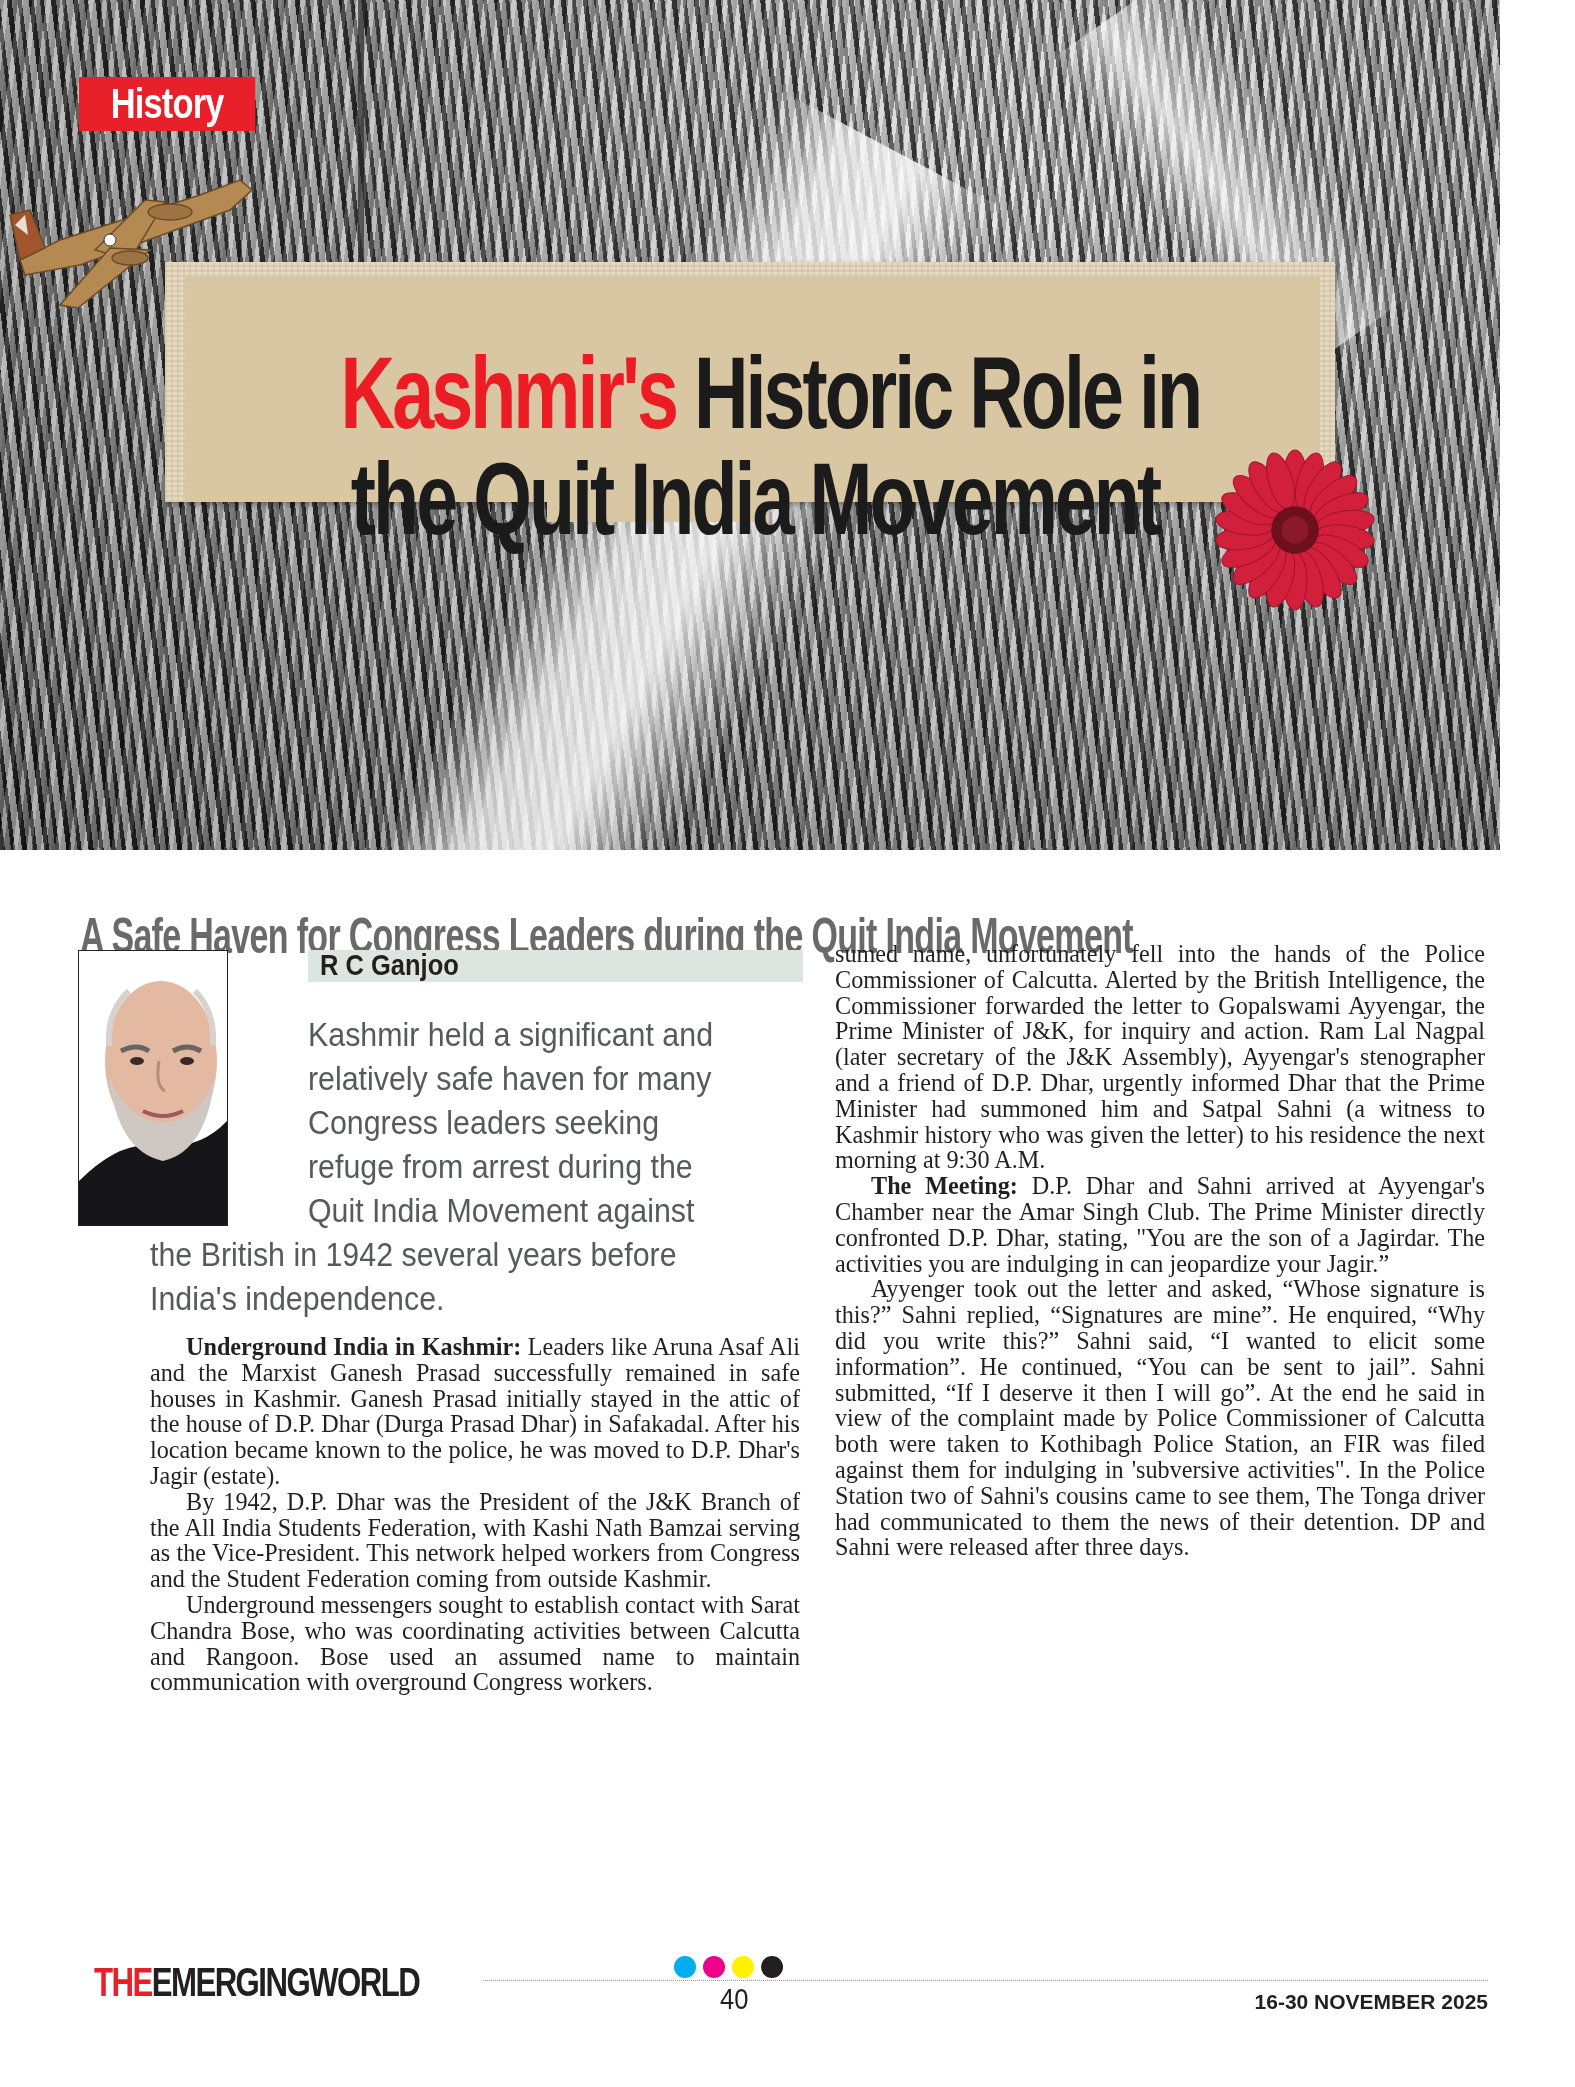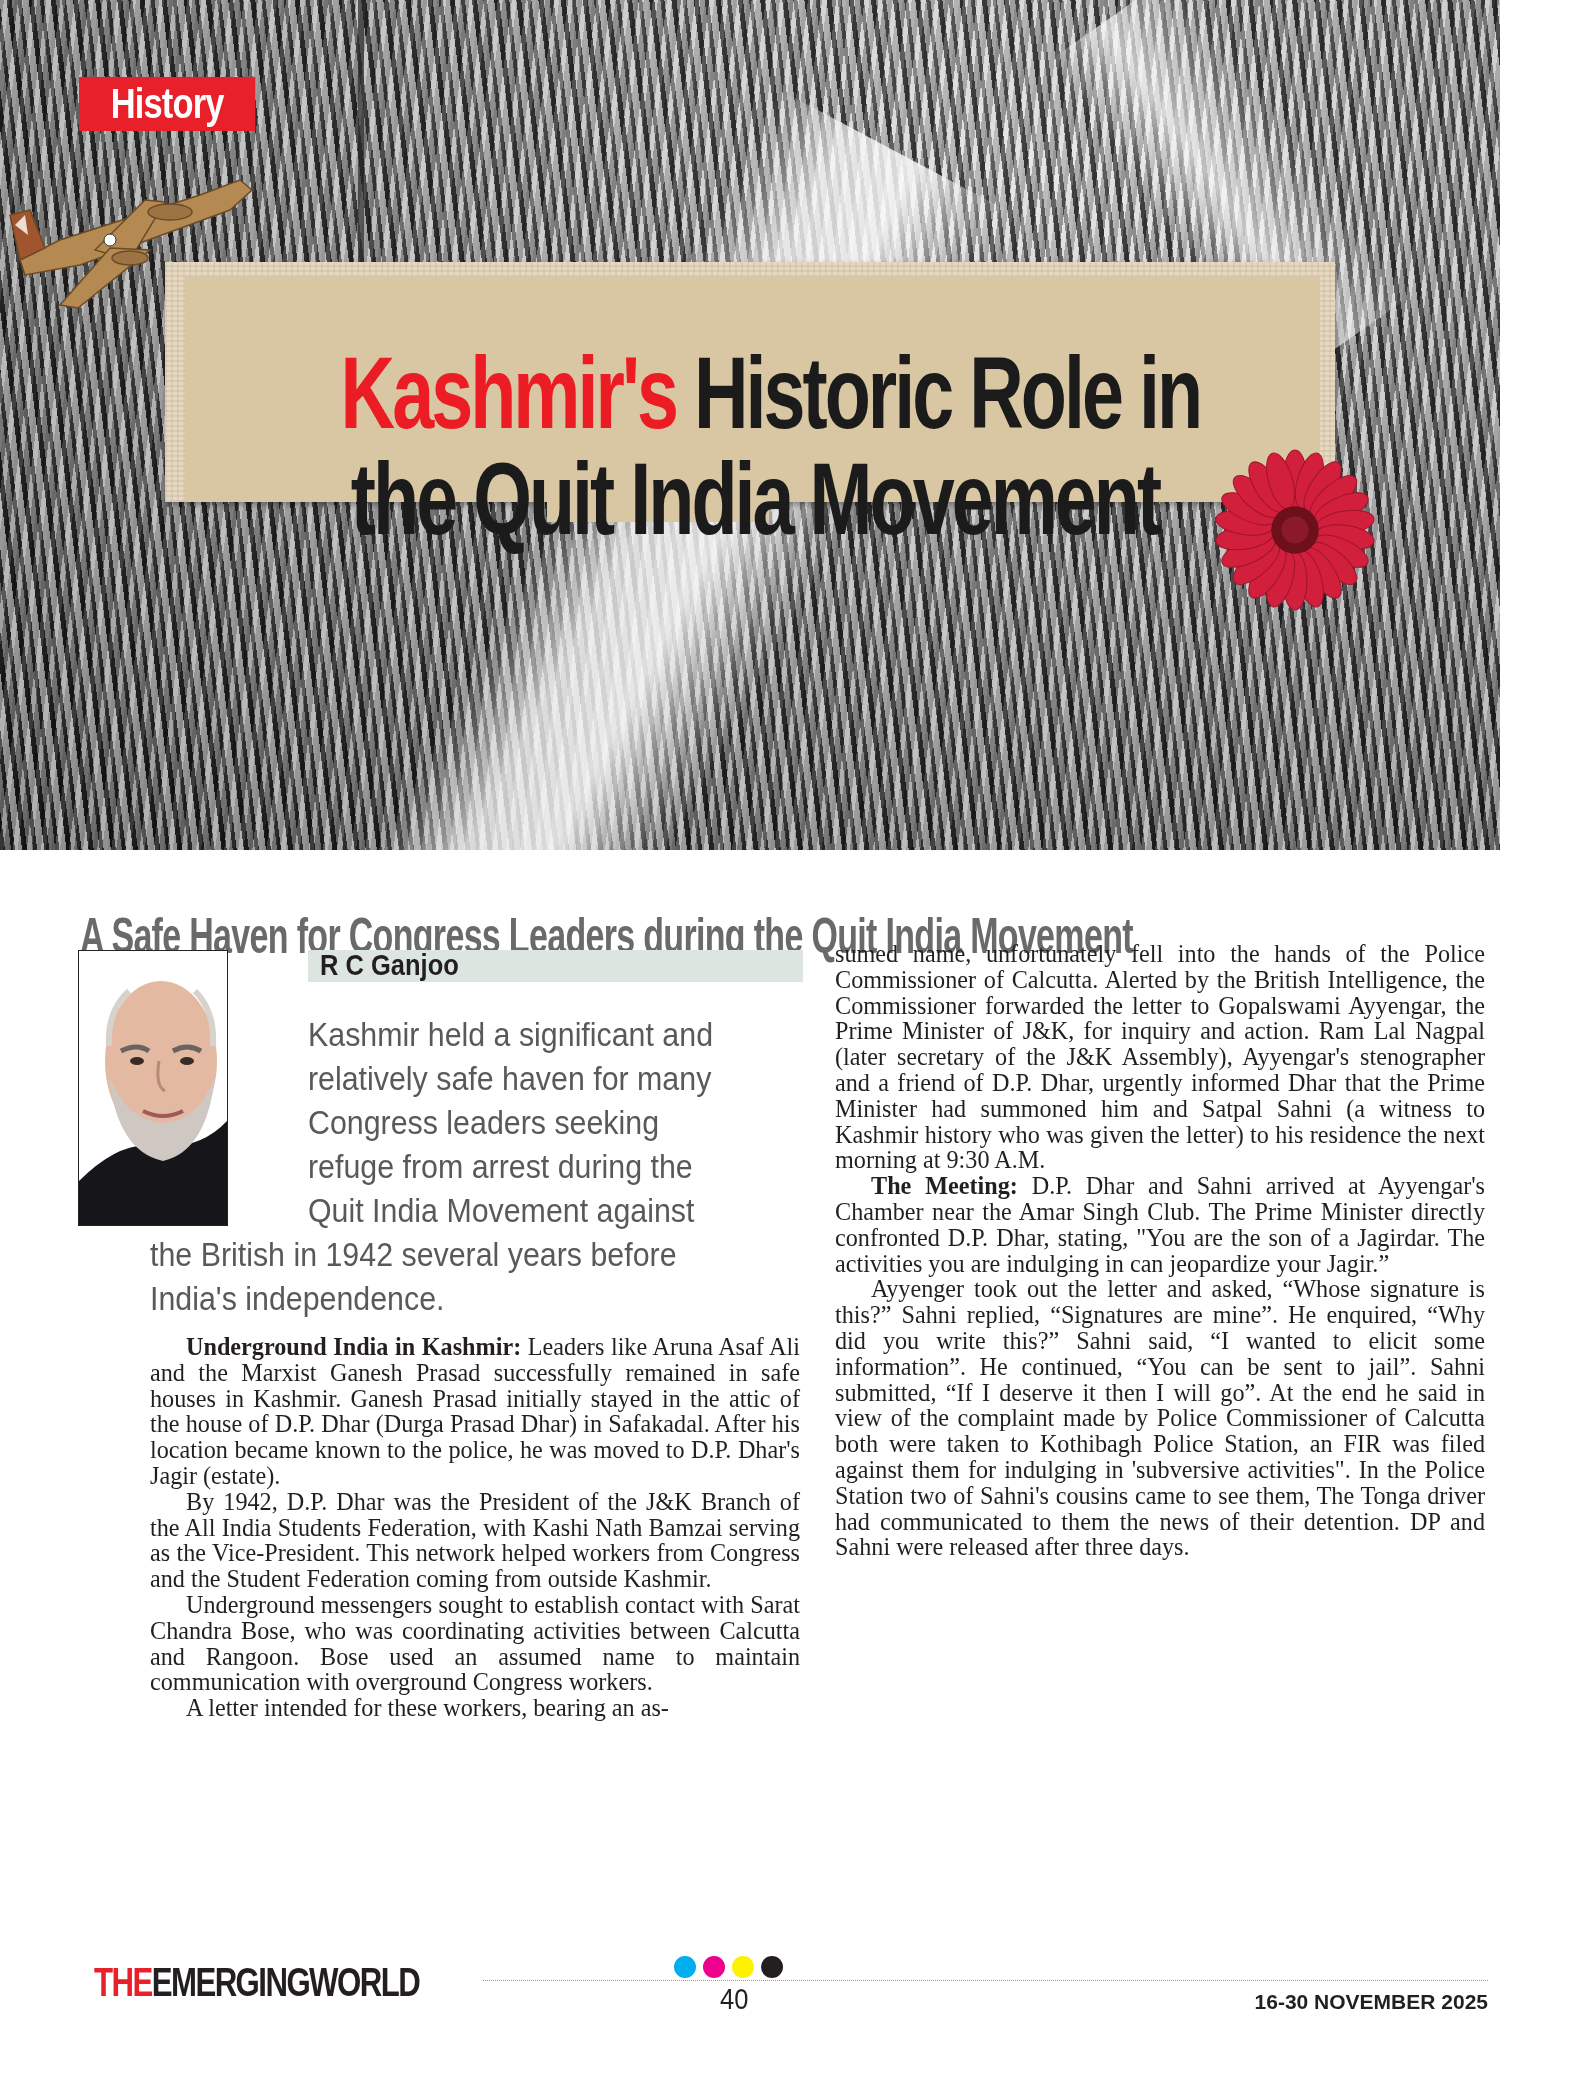--- a/index.html
+++ b/index.html
@@ -338,21 +338,20 @@
 <div class="intro l3">Congress leaders seeking</div>
 <div class="intro l4">refuge from arrest during the</div>
 <div class="intro l5">Quit India Movement against</div>
 <div class="intro l6">the British in 1942 several years before</div>
 <div class="intro l7">India's independence.</div>
 
 <div class="col col-left">
   <p><b>Underground India in Kashmir:</b><span> Leaders like Aruna Asaf Ali and the Marxist Ganesh Prasad successfully remained in safe houses in Kashmir. Ganesh Prasad  initially stayed in the attic of the house of D.P. Dhar (Durga Prasad Dhar) in Safakadal. After his location became known to the police, he was moved to D.P. Dhar's Jagir (estate).</span></p>
   <p><span>By 1942, D.P. Dhar was the President of the J&amp;K Branch of the All India Students Federation, with Kashi Nath Bamzai serving as the Vice-President. This network helped workers from Congress and the Student Federation coming from outside Kashmir.</span></p>
   <p><span>Underground messengers sought to establish contact with Sarat Chandra Bose, who was coordinating activities between Calcutta and Rangoon. Bose used an assumed name to maintain communication with overground Congress workers.</span></p>
-  <p><span>A letter intended for these workers, bearing an as-</span></p>
 </div>
 
 <div class="col col-right">
   <p class="noindent"><span>sumed name, unfortunately fell into the hands of the Police Commissioner of Calcutta. Alerted by the British Intelligence, the Commissioner forwarded the letter to Gopalswami Ayyengar, the Prime Minister of J&amp;K, for inquiry and action. Ram Lal Nagpal (later secretary of the J&amp;K Assembly), Ayyengar's stenographer and a friend of D.P. Dhar, urgently informed Dhar that the Prime Minister had summoned him and Satpal Sahni (a witness to Kashmir history who was given the letter) to his residence the next morning at 9:30 A.M.</span></p>
   <p><b>The Meeting:</b><span> D.P. Dhar and Sahni arrived at Ayyengar's Chamber near the Amar Singh Club. The Prime Minister directly confronted D.P. Dhar, stating, "You are the son of a Jagirdar. The activities you are indulging in can jeopardize your Jagir.”</span></p>
   <p><span>Ayyenger took out the letter and asked, “Whose signature is this?” Sahni replied, “Signatures are mine”. He enquired, “Why did you write this?” Sahni said, “I wanted to elicit some information”. He continued, “You can be sent to jail”. Sahni submitted, “If I deserve it then I will go”. At the end he said in view of the complaint made by Police Commissioner of Calcutta both were taken to Kothibagh Police Station, an FIR was filed against them for indulging in 'subversive activities". In the Police Station two of Sahni's cousins came to see them, The Tonga driver had communicated to them the news of their detention. DP and Sahni were released after three days.</span></p>
 </div>
 
 <div class="brand">
   <span class="red">THE</span><span>EMERGINGWORLD</span>

